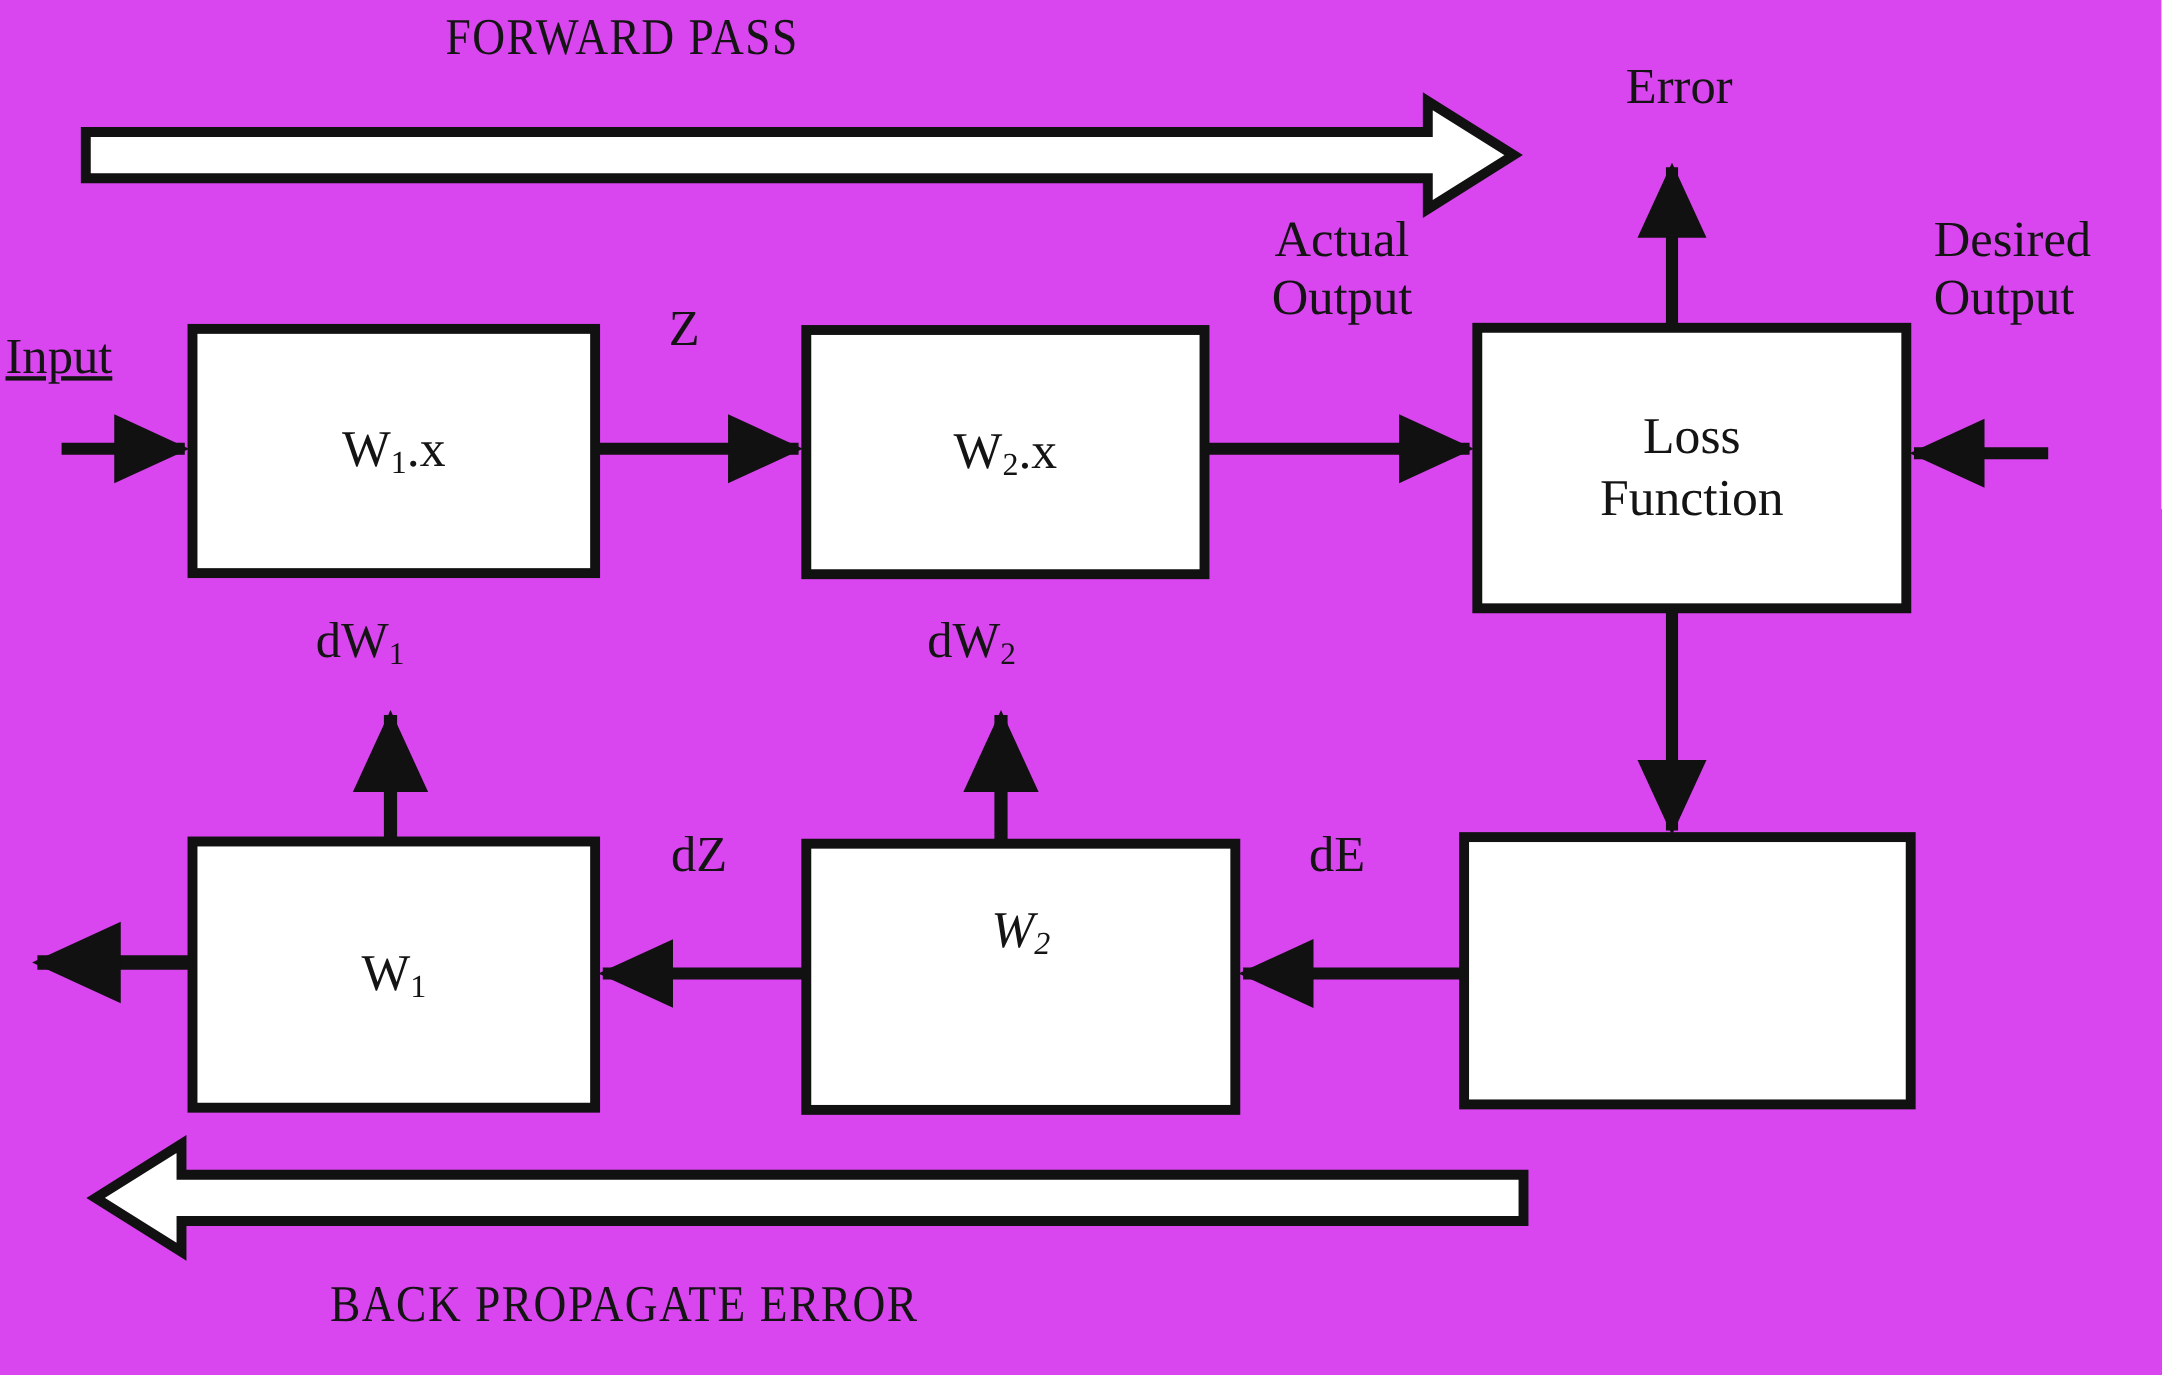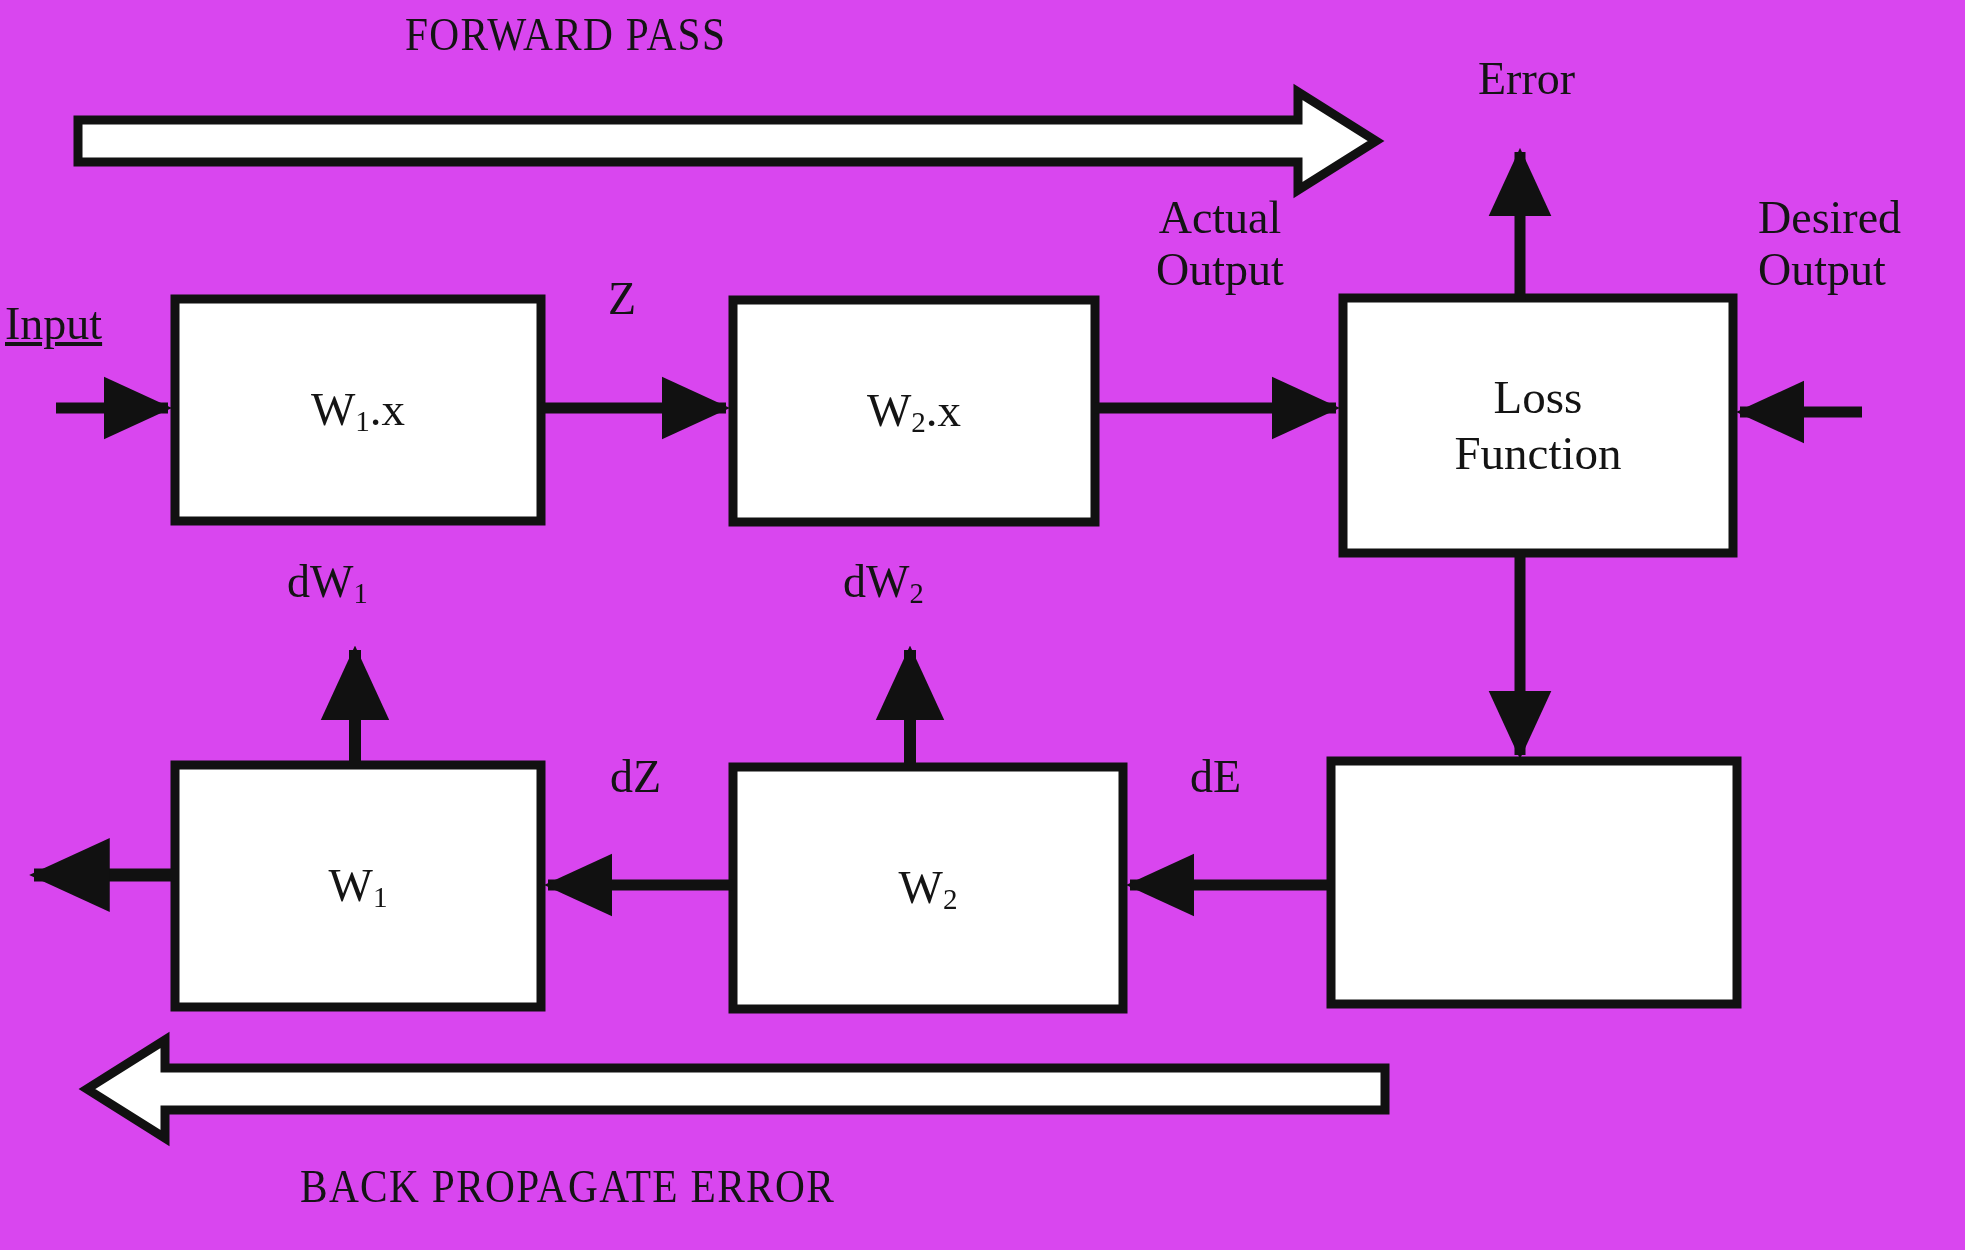--- a/index.html
+++ b/index.html
@@ -120,21 +120,21 @@
 
   <div class="boxlabel" style="left:1343px; top:298px; width:390px; height:255px;">
     <span>Loss</span>
     <span>Function</span>
   </div>
 
   <div class="boxlabel" style="left:175px; top:765px; width:366px; height:242px;">
     <span><span>W</span><sub>1</sub></span>
   </div>
 
-  <div class="boxlabel" style="left:733px; top:767px; width:390px; height:242px;">
+  <div class="boxlabel" style="left:733px; top:726px; width:390px; height:242px;font-style:italic;">
     <span><span>W</span><sub>2</sub></span>
   </div>
 
 
   <div class="lbl edgelabel" style="left:5px; top:300px;text-decoration:underline;">Input</div>
 
   <div class="lbl edgelabel" style="left:608px; top:275px;">Z</div>
 
   <div class="lbl edgelabel two-line" style="left:1130px; top:192px; text-align:center; width:180px;">
     <div>Actual</div>

